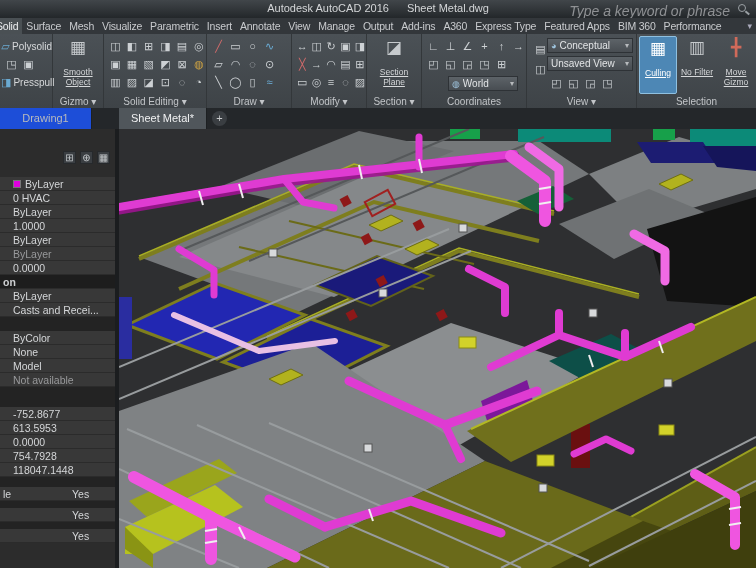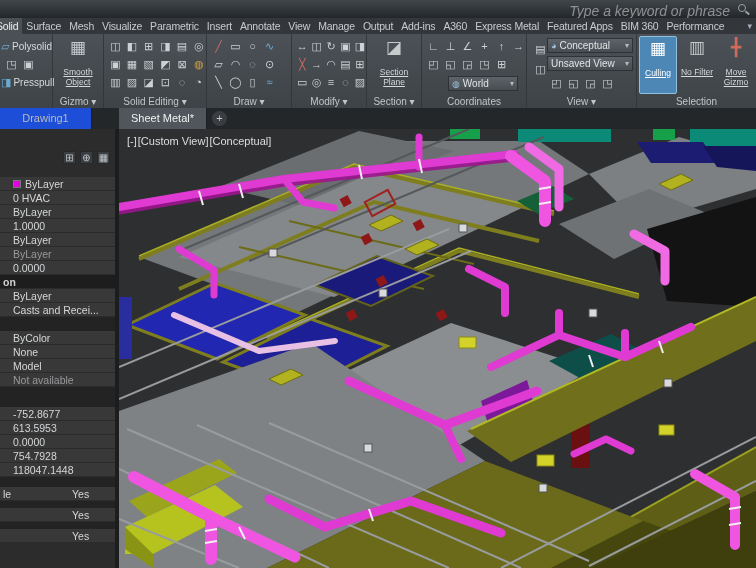--- a/index.html
+++ b/index.html
@@ -106,39 +106,42 @@
   .viewport svg { position:absolute; left:0; top:0; }
   .vp-controls { position:absolute; top:6px; left:8px; font-size:11px; color:#dcdee0; z-index:5; }
   .vpc { margin-right:1px; }
 </style>
 </head>
 <body>
 
 <div id="app">
 
   <div class="titlebar">
+    <div class="title-center">
+      <span>Autodesk AutoCAD 2016</span><span class="doc">Sheet Metal.dwg</span>
+    </div>
     <span class="searchbox">Type a keyword or phrase</span>
     <span class="magnifier"></span>
   </div>
 
   <div class="menubar">
     <div class="menu-tabs">
         <span class="mtab active">Solid</span>
         <span class="mtab">Surface</span>
         <span class="mtab">Mesh</span>
         <span class="mtab">Visualize</span>
         <span class="mtab">Parametric</span>
         <span class="mtab">Insert</span>
         <span class="mtab">Annotate</span>
         <span class="mtab">View</span>
         <span class="mtab">Manage</span>
         <span class="mtab">Output</span>
         <span class="mtab">Add-ins</span>
         <span class="mtab">A360</span>
-        <span class="mtab">Express Metal</span>
+        <span class="mtab">Express Type</span>
         <span class="mtab">Featured Apps</span>
         <span class="mtab">BIM 360</span>
         <span class="mtab">Performance</span>
       </div>
     <span class="chev">▾</span>
   </div>
 
   <div class="ribbon">
 
     <div class="panel p-crop">
@@ -417,21 +420,20 @@
         <div class="prow gap" style="height: 7px;"></div>
         <div class="prow val lv">
           <span class="plabel"></span>
           <span>Yes</span>
         </div>
       </div>
   </div>
   <div class="splitter"></div>
 
   <div class="viewport">
-    <div class="vp-controls"><span class="vpc">[-]</span><span class="vpc">[Custom View]</span><span class="vpc">[Conceptual]</span></div>
     <svg width="637" height="439" viewBox="0 0 637 439">
       <rect width="637" height="439" fill="#2e2f31"></rect>
 
       <g>
         <polygon points="20,128 285,12 420,12 470,45 175,185" fill="#75787a"></polygon>
         <polygon points="100,58 240,2 335,22 195,80" fill="#6b6e70"></polygon>
         <polygon points="60,128 255,43 405,78 215,168" fill="#85888a"></polygon>
         <polygon points="470,45 560,8 637,30 637,60 520,95" fill="#7d8082"></polygon>
         <polygon points="440,95 530,60 590,85 495,130" fill="#6f7274"></polygon>
         <polygon points="528,100 637,68 637,178 548,172" fill="#131313"></polygon>

